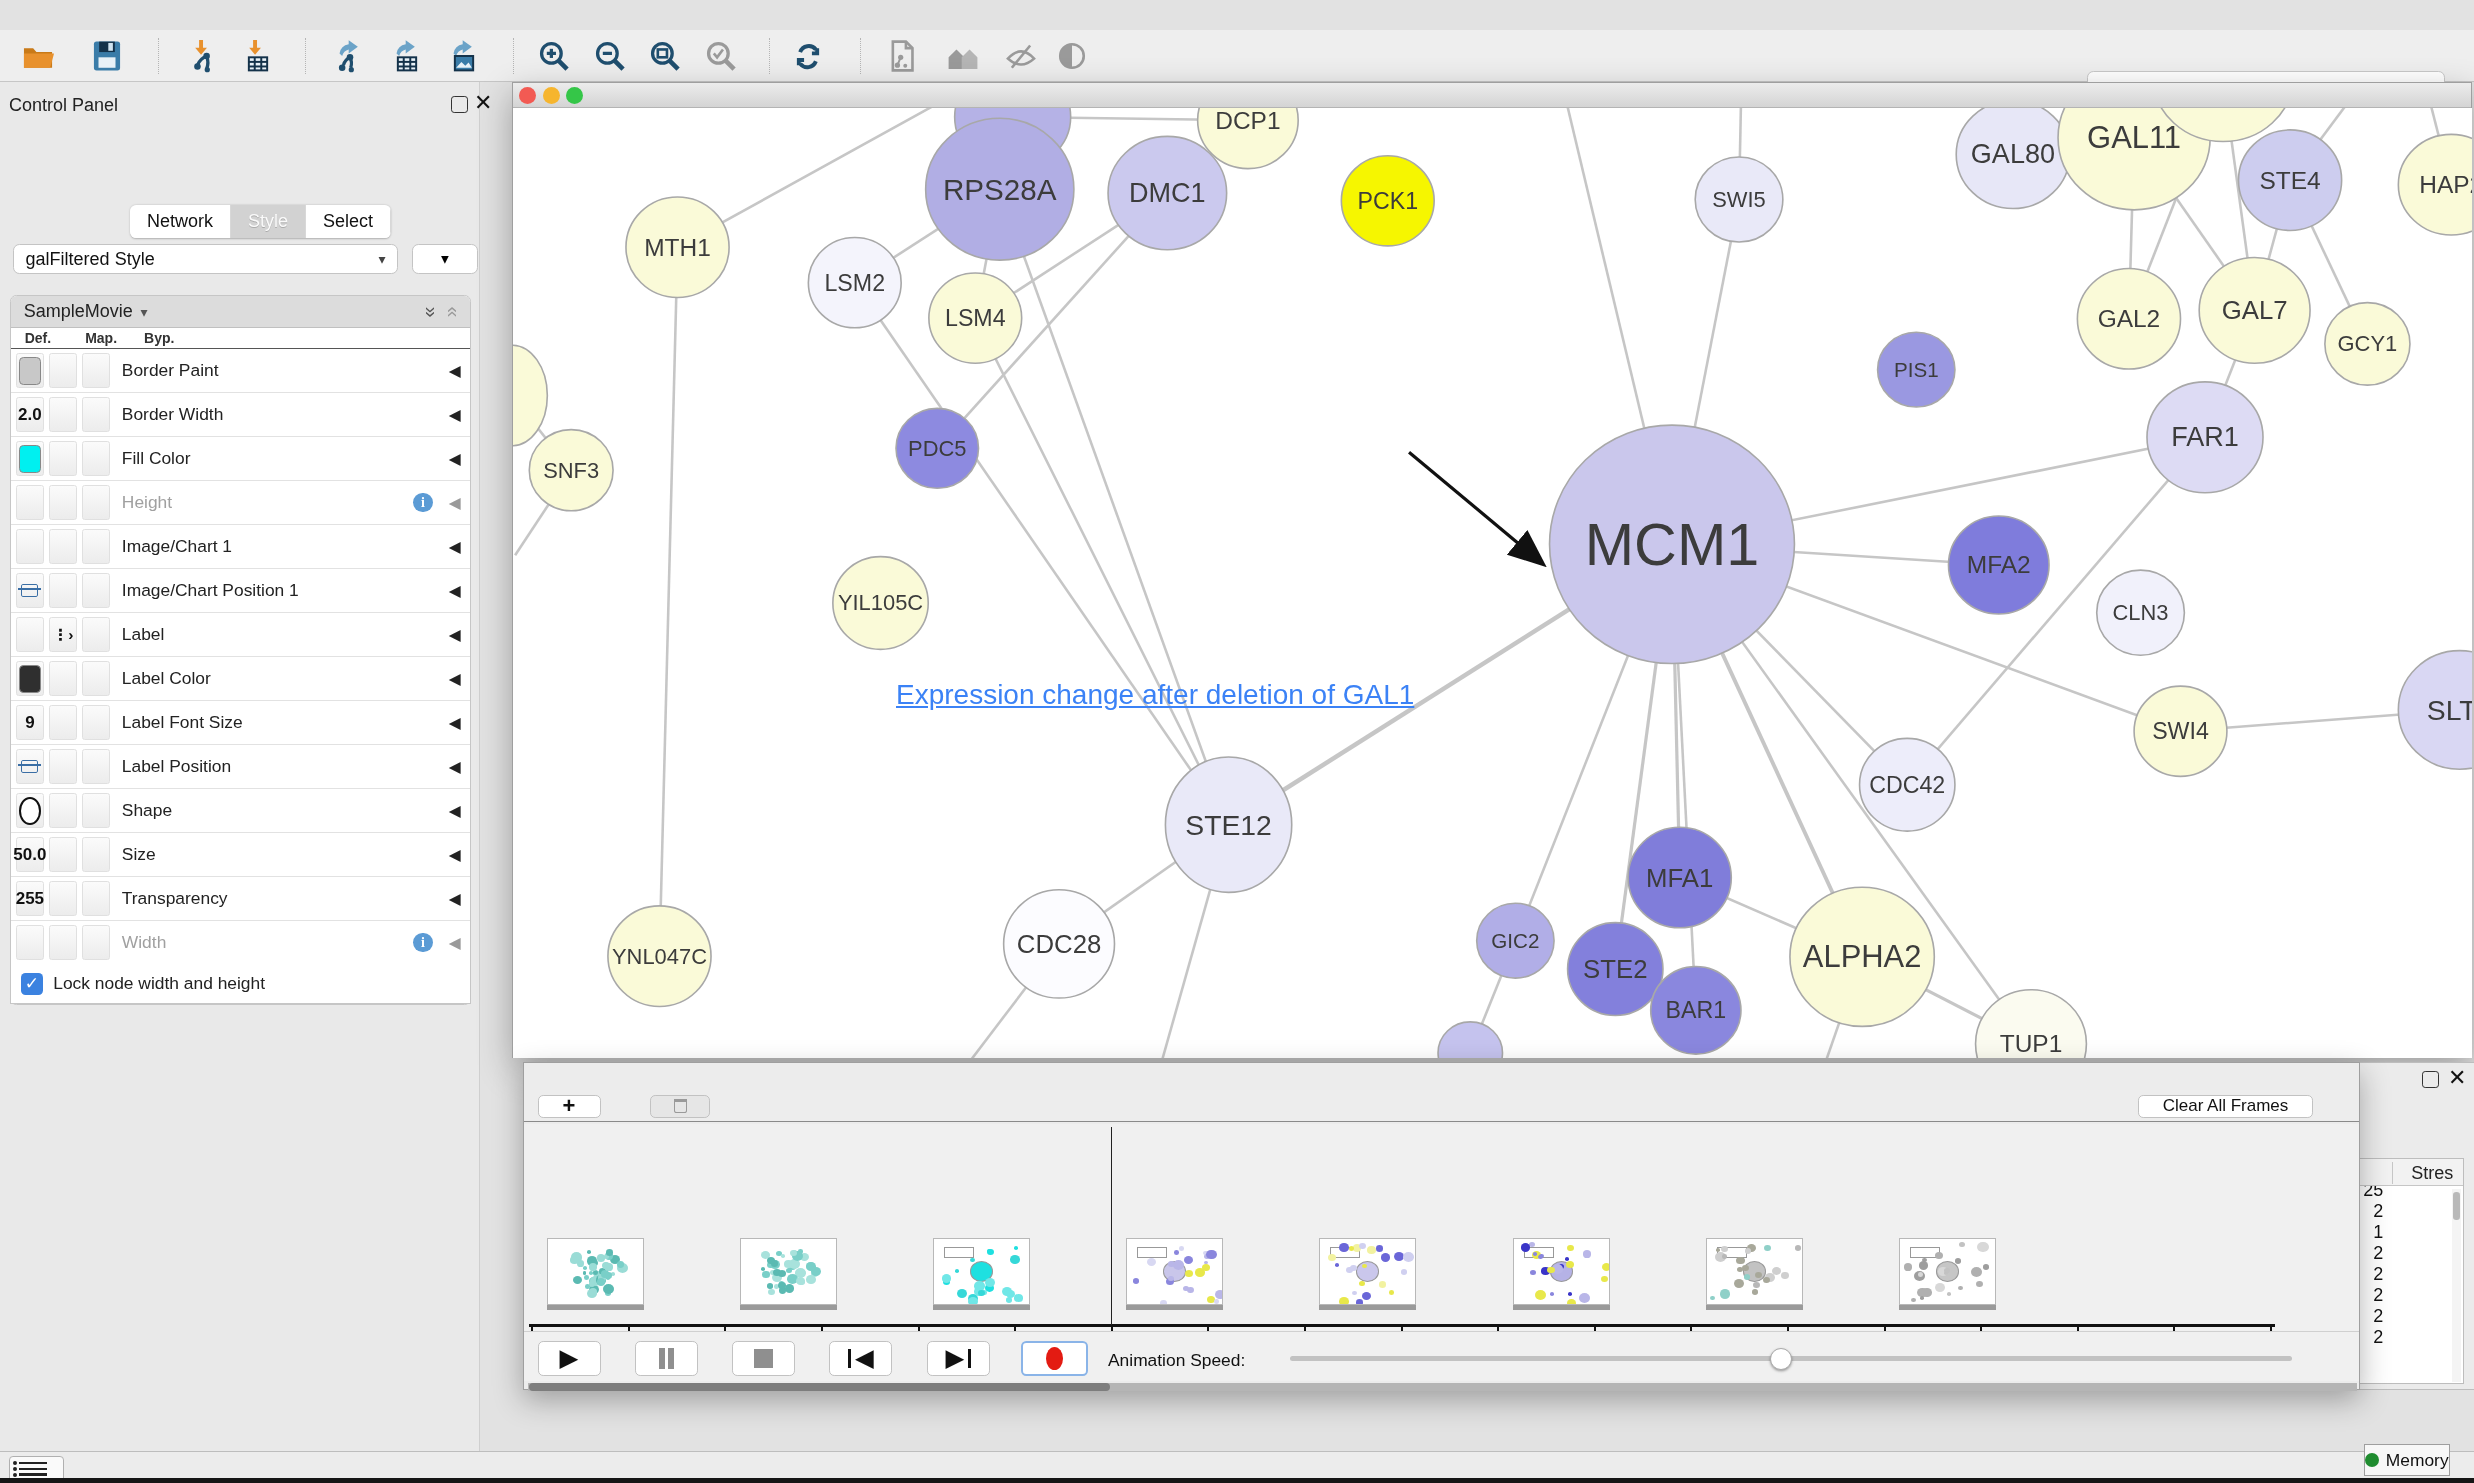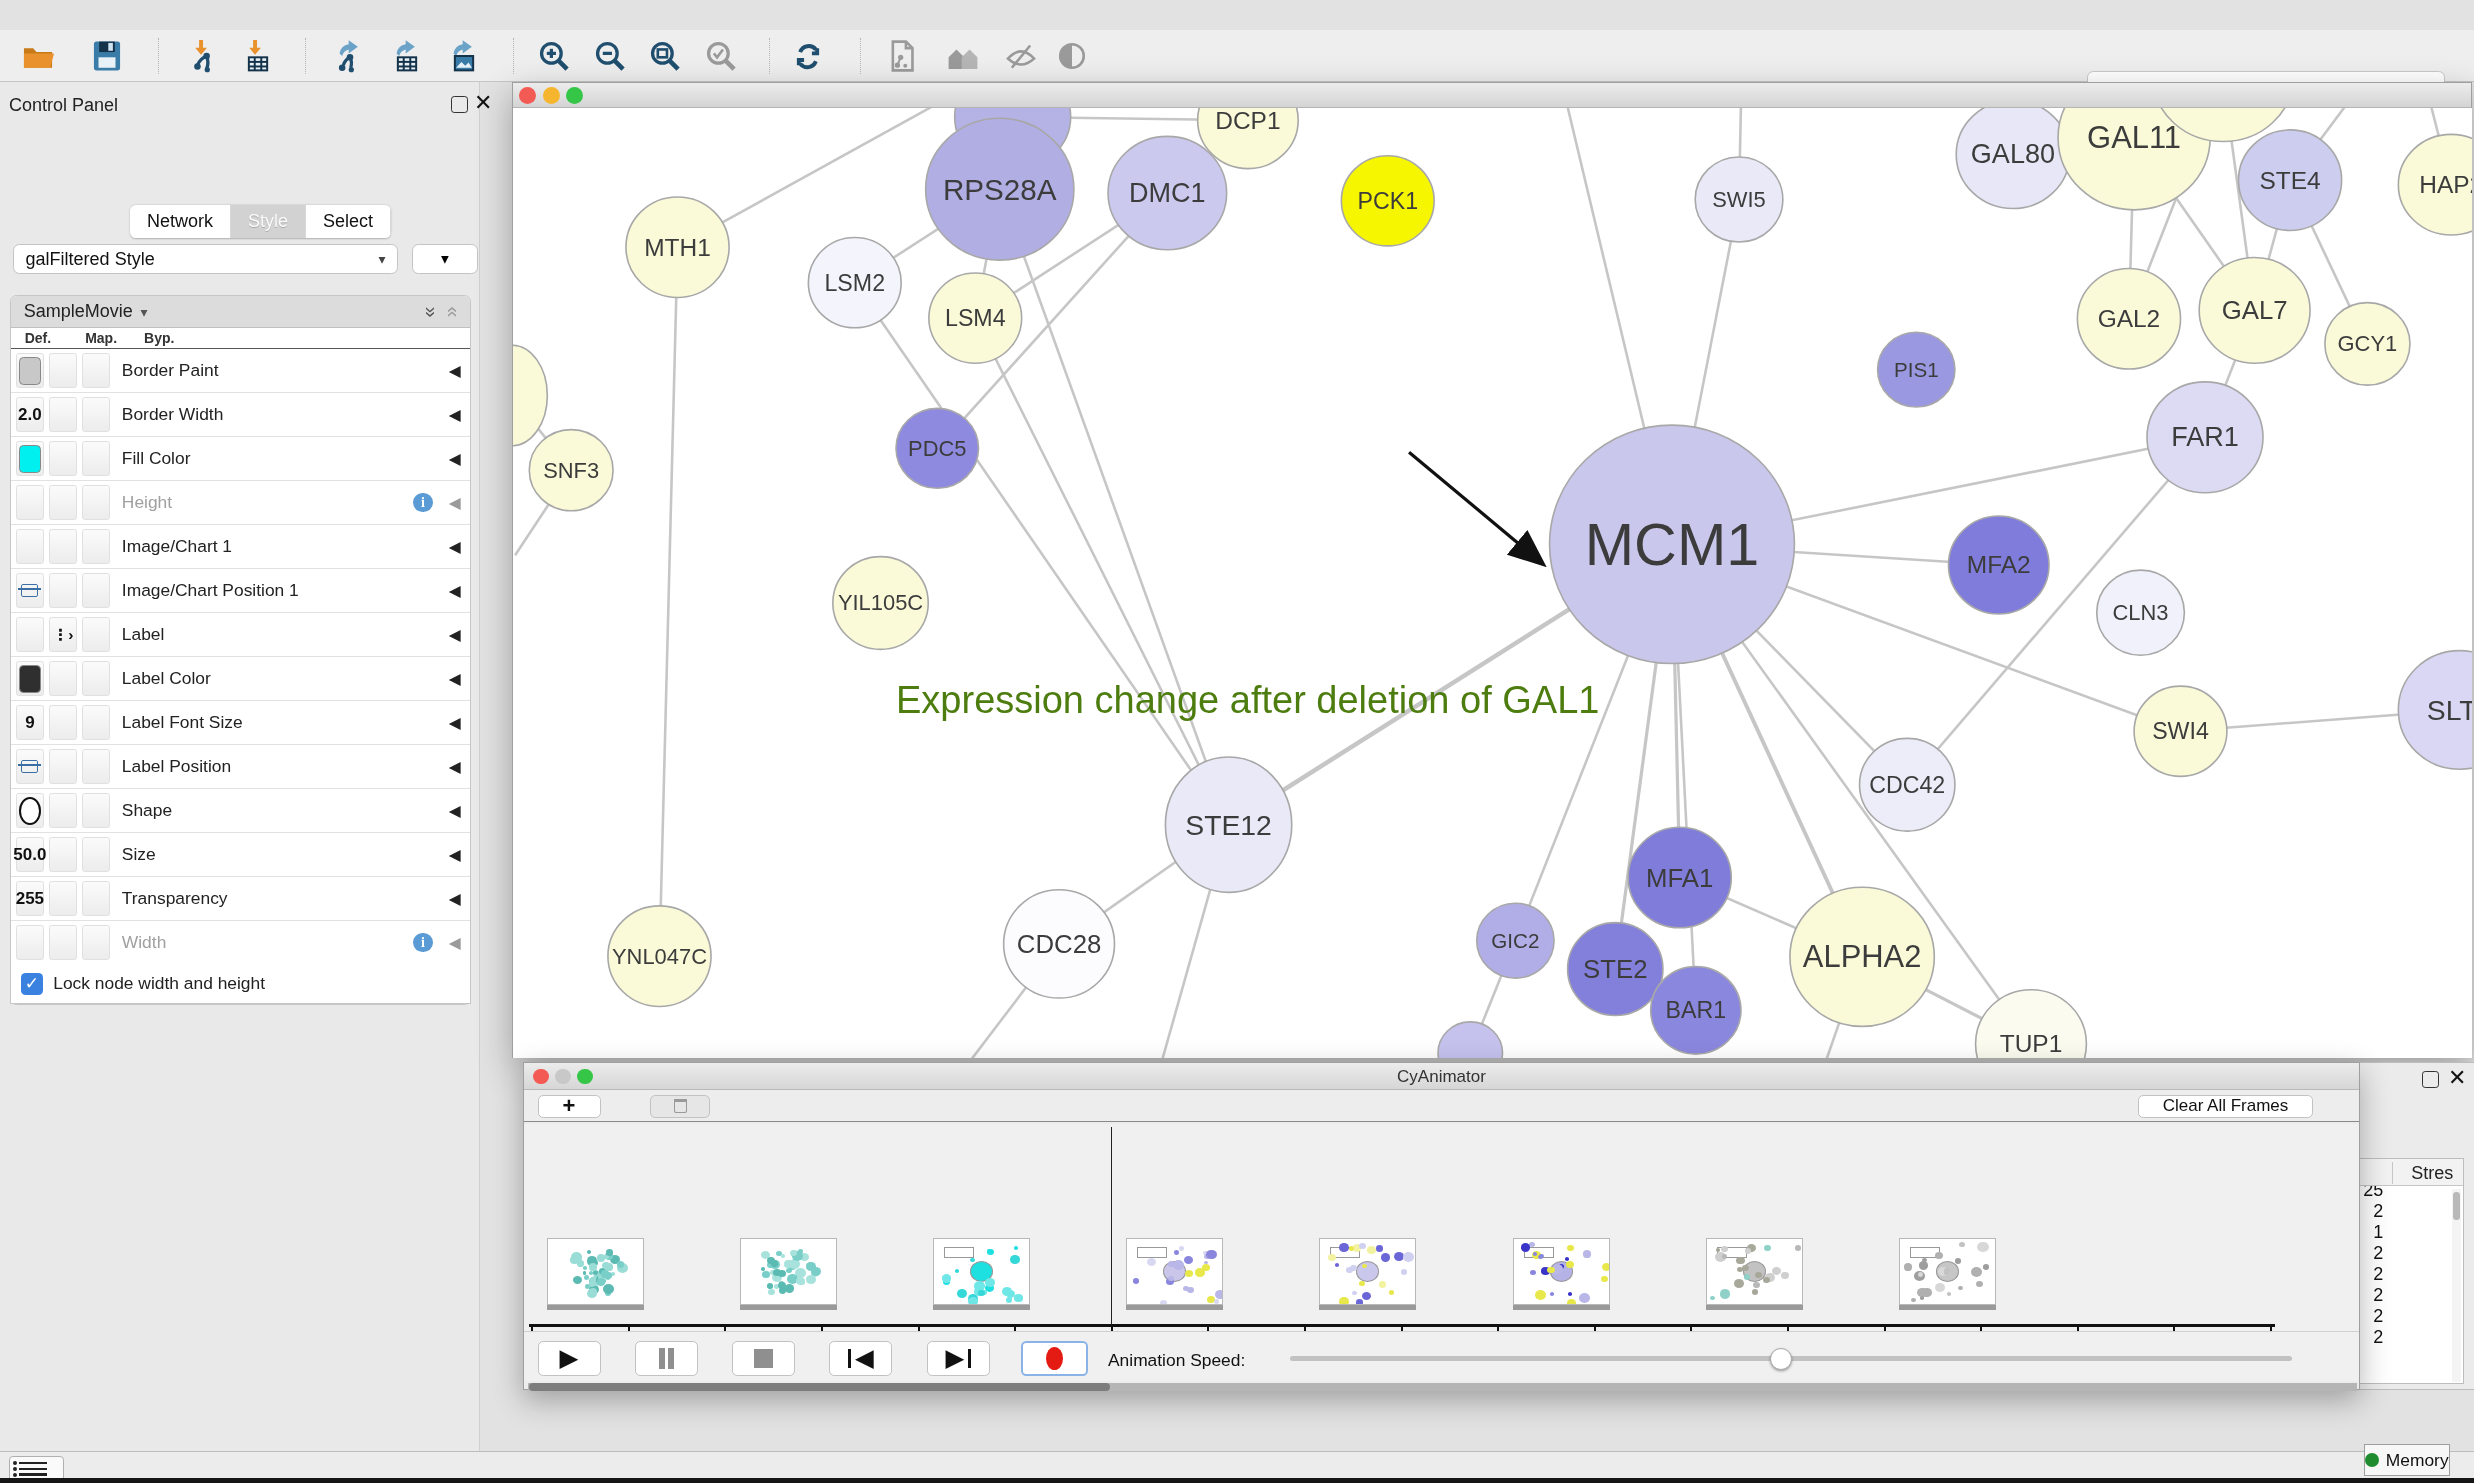--- a/index.html
+++ b/index.html
@@ -49,21 +49,21 @@
   .lock-label { margin-left:10.3px; font-size:17.4px; color:#222; }
 
   
   .netwin { left:512px; top:82px; width:1960px; height:976px; background:#fff; border:0.6px solid #9f9f9f; box-shadow:0 11.6px 32px rgba(0,0,0,.30); }
   .net-titlebar { left:0; top:0; width:100%; height:24.5px; background:linear-gradient(#ececec,#d4d4d4); border-bottom:0.6px solid #b4b4b4; }
   .net-title { width:100%; top:3.2px; text-align:center; font-size:17px; color:#333; }
   .canvas { left:0; top:24.5px; width:1959px; height:950px; background:#fff; overflow:hidden; }
   .annot { border:3.2px solid #111; border-radius:17px; background:#fff; padding:11.6px 18px; }
   .annot-title { font-size:26px; font-weight:bold; color:#111; }
   .annot-link { font-size:23px; color:#3434d6; margin-top:6.4px; }
-  .net-caption { font-size:38px; color:#4d7c0f; }
+  .net-caption { font-size:28px; color:#3b82f6;text-decoration:underline; }
 
   
   .cywin { left:523px; top:1062px; width:1837px; height:328px; background:#ececec; border:0.6px solid #9f9f9f; box-shadow:0 10.3px 28px rgba(0,0,0,.30); z-index:5; }
   .cy-titlebar { left:0; top:0; width:100%; height:27px; background:linear-gradient(#ececec,#d6d6d6); border-bottom:0.6px solid #b8b8b8; }
   .cy-title { width:100%; top:3.9px; text-align:center; font-size:17px; color:#333; }
   .cy-toolbar { left:0; top:27px; width:100%; height:32px; background:#ededed; border-bottom:1.9px solid #8a8a8a; }
   .cy-btn { background:#fff; border:0.6px solid #c2c2c2; border-radius:5.2px; display:flex; align-items:center; justify-content:center; }
   .timeline { left:0; top:61px; width:100%; height:207px; background:#f0f0f0; }
   .frame-thumb { top:114px; width:97px; height:67px; background:#fff; border:0.6px solid #b8b8b8; overflow:hidden; }
   .frame-shadow { top:181px; width:97px; height:5.2px; background:#9a9a9a; }
@@ -642,26 +642,20 @@
           <div class="trow-num" style="height: 21px; line-height: 21px;">2</div>
           <div class="trow-num" style="height: 21px; line-height: 21px;">2</div>
         </div>
       <div class="abs tscroll">
         <div class="abs tscroll-thumb"></div>
       </div>
     </div>
   </div>
 
   <div class="abs cywin">
-    <div class="abs cy-titlebar">
-      <div class="abs tl-dot" style="left:9px;top:5.8px;width:15.5px;height:15.5px;background:#f25a53;"></div>
-      <div class="abs tl-dot" style="left:31px;top:5.8px;width:15.5px;height:15.5px;background:#c8c8c8;"></div>
-      <div class="abs tl-dot" style="left:53px;top:5.8px;width:15.5px;height:15.5px;background:#35c648;"></div>
-      <div class="abs cy-title">CyAnimator</div>
-    </div>
     <div class="abs cy-toolbar">
       <div class="abs cy-btn" style="left:13.5px;top:4.5px;width:63px;height:23px;font-size:22px;font-weight:bold;color:#111;">+</div>
       <div class="abs cy-btn" style="left:126px;top:4.5px;width:60px;height:23px;background:#e6e6e6;">
         <span style="display:block;width:13px;height:14px;border:1.9px solid #9a9a9a;border-top-width:3.9px;border-radius:0 0 2.6px 2.6px;"></span>
       </div>
       <div class="abs cy-btn" style="right:46px;top:4.5px;width:175px;height:23px;font-size:17px;color:#111;">Clear All Frames</div>
     </div>
     <div class="abs timeline" id="cy-timeline">
         <div class="abs frame-thumb" style="left: 22.6px;">
           <div class="abs" style="left: 46px; top: 32px; width: 8.6px; height: 7.7px; border-radius: 50%; background: rgb(154, 220, 214);"></div>

